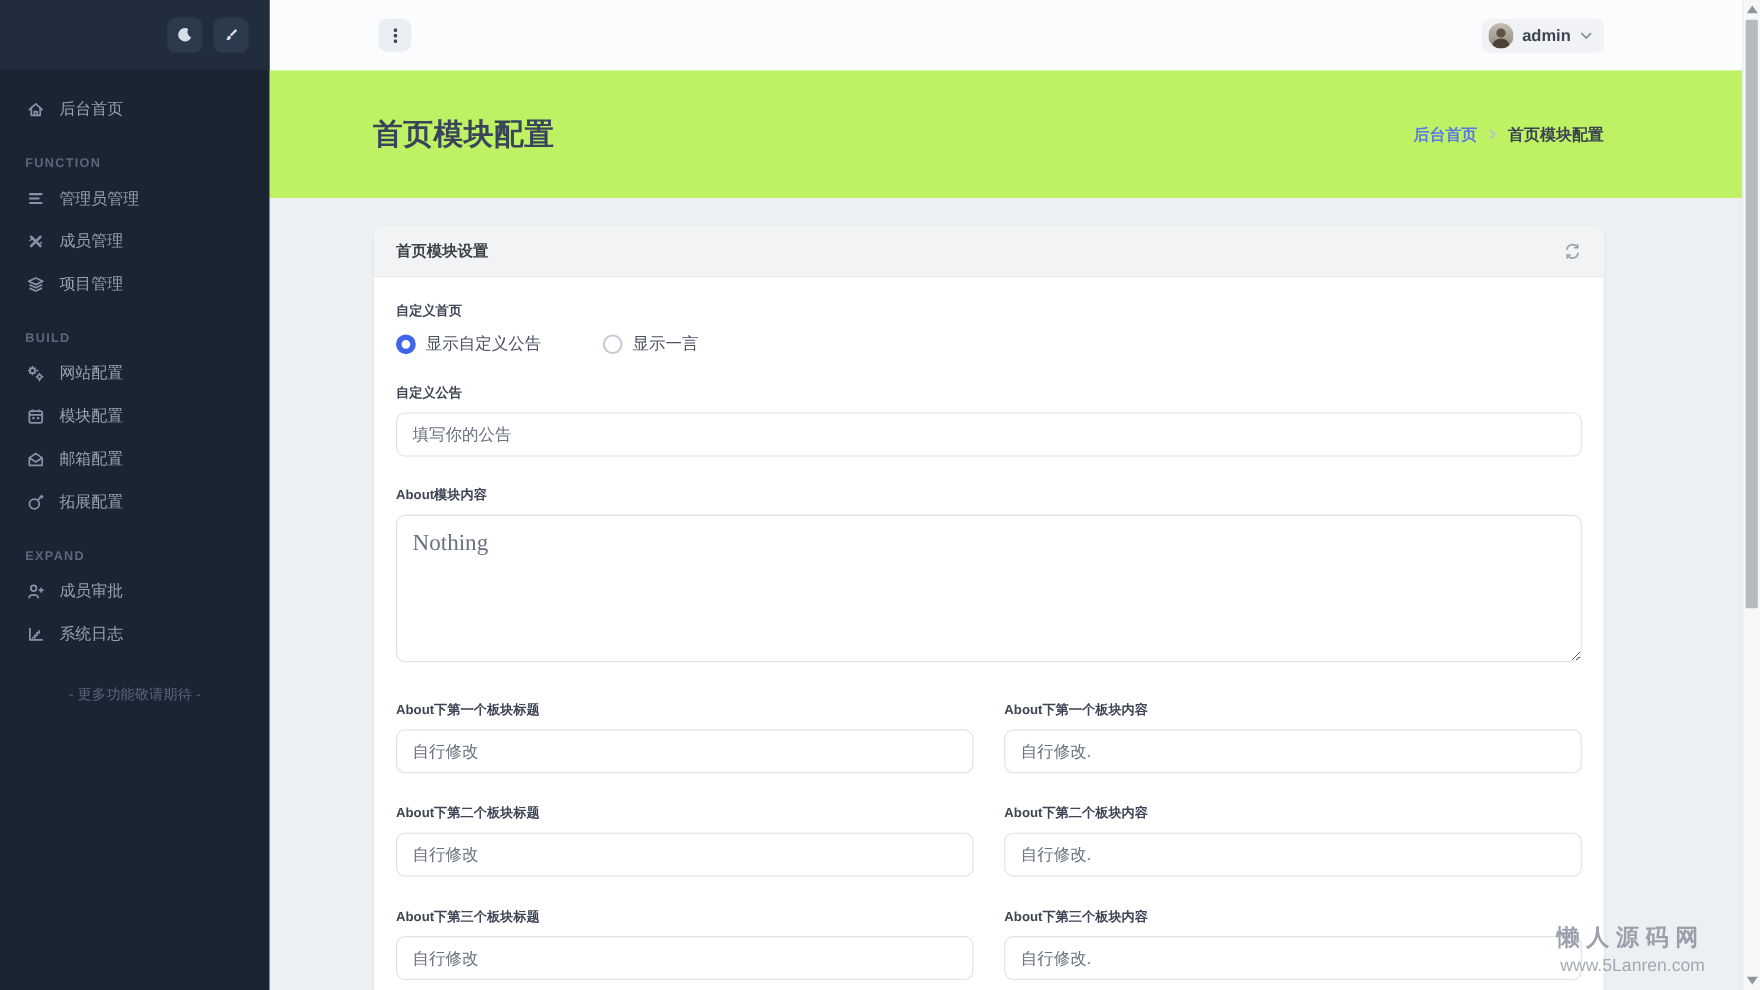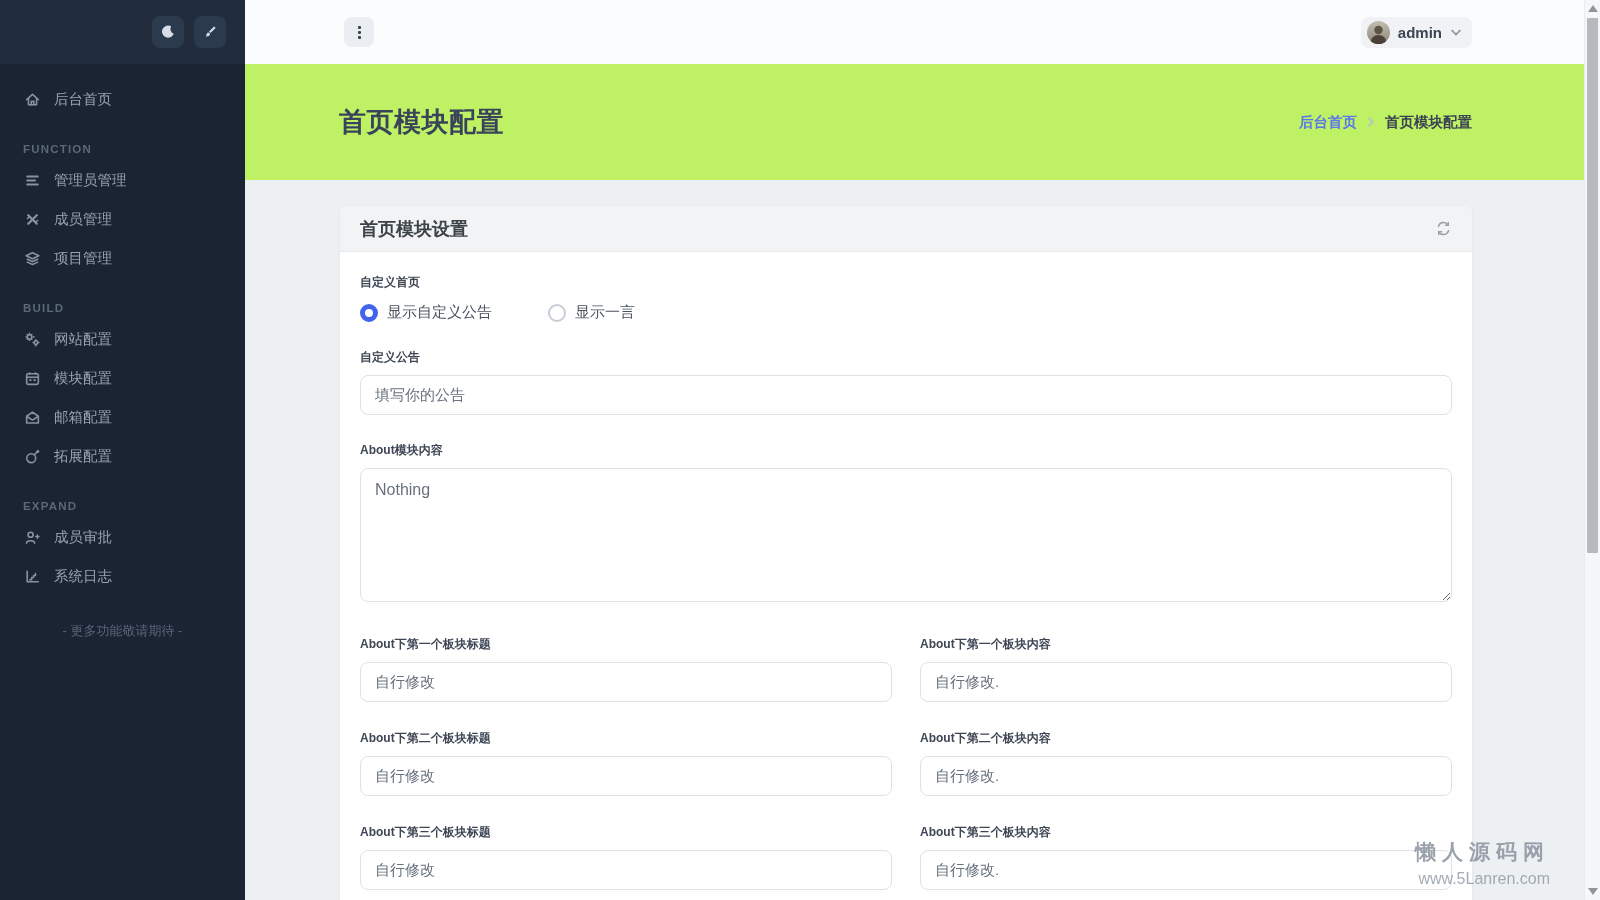--- a/index.html
+++ b/index.html
@@ -15,21 +15,21 @@
     display:flex; align-items:center; justify-content:center; cursor:pointer; }
   .sb-nav { padding-top:16px; }
   .sb-item { display:flex; align-items:center; height:39px; padding-left:23px;
     gap:13px; color:#97a1b0; font-size:14.5px; cursor:pointer; }
   .sb-item .ico { width:18px; height:18px; display:flex; align-items:center; justify-content:center; }
   .sb-section { margin:24px 0 6px 23px; font-size:11.5px; font-weight:700;
     letter-spacing:1.2px; color:#5b6878; }
   .sb-footer { margin-top:26px; text-align:center; color:#59667a; font-size:13px; }
 
   
-  .main { position:absolute; left:245px; top:0; right:0; height:656px; }
+  .main { position:absolute; left:245px; top:0; right:14px; height:656px; }
   .topbar { height:64px; background:#fbfcfd; display:flex; align-items:center;
     justify-content:space-between; padding:0 128px 0 99px; }
   .kebab-btn { width:30px; height:30px; border-radius:8px; background:#eaeef2;
     display:flex; flex-direction:column; align-items:center; justify-content:center;
     gap:2px; cursor:pointer; }
   .kebab-btn i { width:3px; height:3px; background:#3a4350; border-radius:1px; display:block; }
   .user-chip { height:31px; background:#f0f2f5; border-radius:8px; display:flex;
     align-items:center; padding:0 10px 0 6px; gap:8px; cursor:pointer; }
   .avatar { width:23px; height:23px; border-radius:50%; overflow:hidden; flex:0 0 auto; }
   .user-name { font-size:15px; font-weight:700; color:#3c4554; }
@@ -40,38 +40,38 @@
   .breadcrumb { display:flex; align-items:center; gap:9px; font-size:14.5px; }
   .bc-link { color:#5b77ea; font-weight:600; cursor:pointer; }
   .bc-current { color:#3b4254; font-weight:600; }
 
   .content { position:absolute; left:0; right:0; top:180px; bottom:0;
     background:#edf0f3; padding:26px 128px 0 95px; }
   .card { background:#ffffff; border-radius:8px;
     box-shadow:0 1px 3px rgba(25,35,55,.07); overflow:hidden; }
   .card-header { height:46px; background:#f1f3f5; border-bottom:1px solid #e7eaee;
     display:flex; align-items:center; justify-content:space-between; padding:0 20px; }
-  .card-title { font-size:18px; font-weight:700; color:#3b4248; }
+  .card-title { font-size:14px; font-weight:700; color:#3b4248; }
   .card-body { padding:22px 20px 24px 20px; }
 
   .f-label { font-size:12px; font-weight:700; color:#3e4655; margin-bottom:9px; }
   .group { margin-bottom:27px; }
   .radio-row { display:flex; align-items:center; gap:56px; margin-top:12px; }
   .radio-opt { display:flex; align-items:center; gap:9px; cursor:pointer; }
   .radio { width:18px; height:18px; border-radius:50%; background:#fff;
     border:2px solid #c6cdd6; flex:0 0 auto; }
   .radio.checked { border:5.5px solid #4263eb; }
   .radio-label { font-size:15px; color:#4a5260; }
 
   .tf { width:100%; height:40px; border:1px solid #dee2e6; border-radius:8px;
     padding:0 14px; font-size:15px; color:#68717e; background:#fff; outline:none;
     font-family:inherit; }
   .ta { width:100%; height:134px; border:1px solid #dee2e6; border-radius:8px;
-    padding:10px 14px; font-size:16px; color:#68717e; background:#fff; outline:none;
-    resize:vertical; font-family:Liberation Sans, sans-serif; line-height:1.4; }
+    padding:10px 14px; font-size:21px; color:#68717e; background:#fff; outline:none;
+    resize:vertical; font-family:Liberation Serif, serif; line-height:1.4; }
 
   .grid2 { display:grid; grid-template-columns:1fr 1fr; column-gap:28px; row-gap:28px; margin-top:30px; }
 
   
   .watermark { position:absolute; right:50px; bottom:12px; text-align:right;
     z-index:8; pointer-events:none; }
   .wm1 { font-size:21px; font-weight:700; letter-spacing:6px; color:rgba(138,146,157,.85); }
   .wm2 { font-size:16px; color:rgba(148,156,166,.85); margin-top:4px; }
 
   

